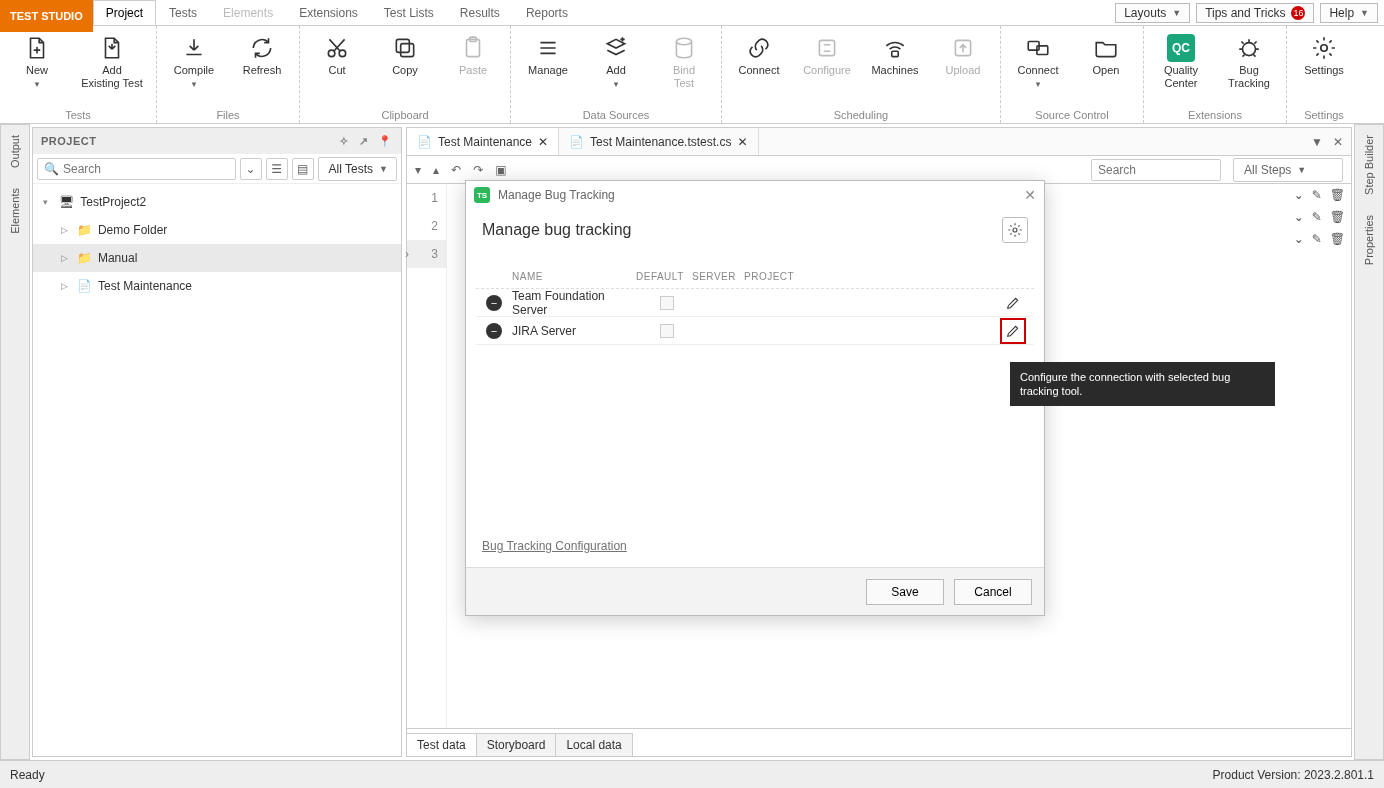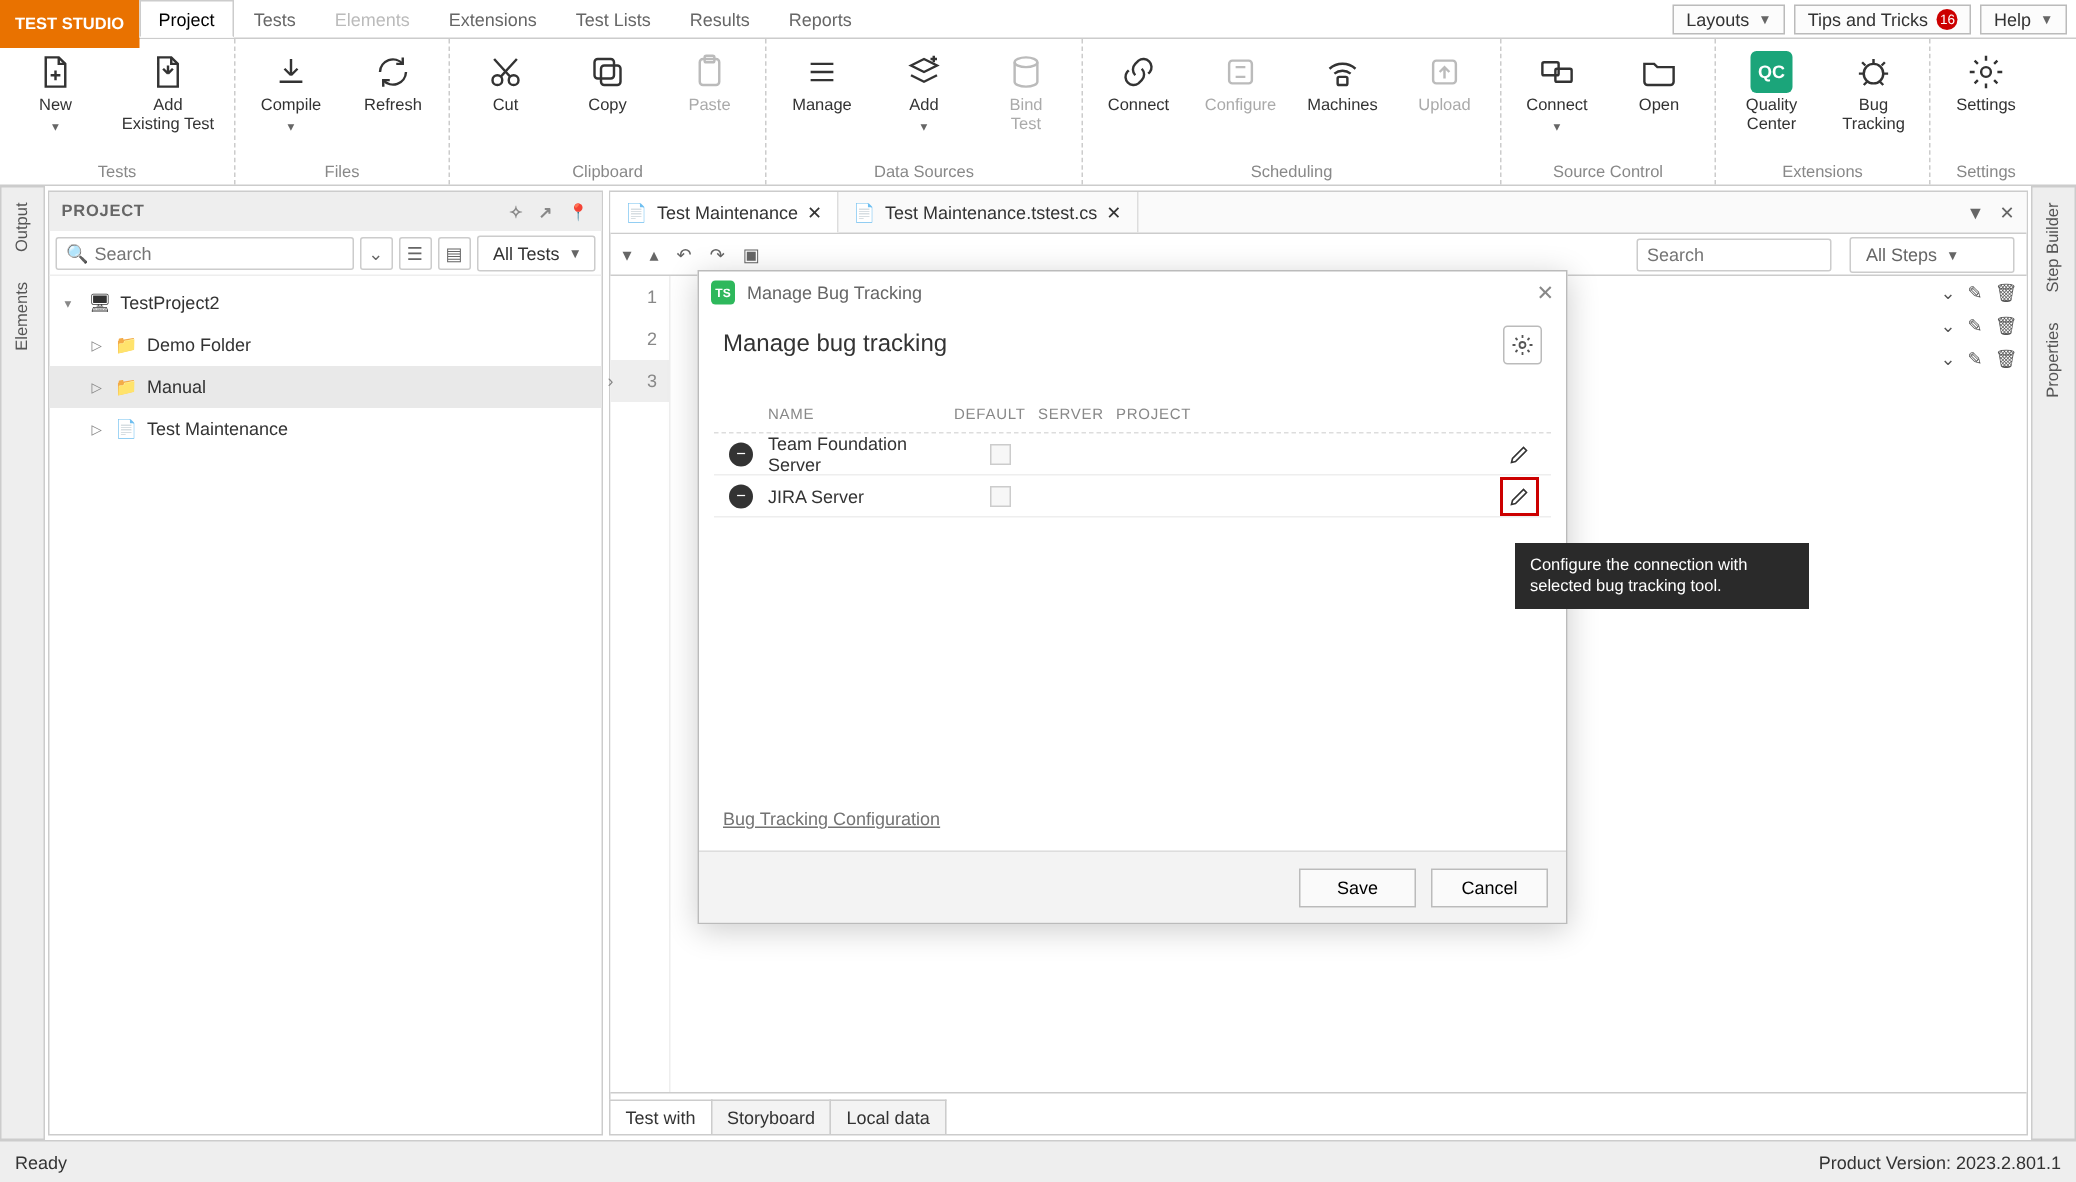--- a/index.html
+++ b/index.html
@@ -66,21 +66,21 @@
 .dlg-th .c1{width:160px; padding-left:36px;} .dlg-th .c2{width:56px;} .dlg-th .c3{width:52px;} .dlg-th .c4{width:60px;}
 .dlg-row{ display:flex; align-items:center; height:28px; border-bottom:1px solid #eee; position:relative;}
 .dlg-row .minus{ width:16px; height:16px; border-radius:50%; background:#333; color:#fff; display:flex; align-items:center; justify-content:center; margin:0 10px; font-size:11px;}
 .dlg-row .chk{ width:14px; height:14px; border:1px solid #ccc; background:#f7f7f7; margin-left:18px;}
 .dlg-row .edit{ position:absolute; right:8px; width:26px; height:26px; border:1px solid transparent; display:flex; align-items:center; justify-content:center; color:#555; cursor:pointer;}
 .dlg-row .edit.hl{ border:2px solid #c00; }
 .dlg-link{ margin:auto 16px 14px 16px; }
 .dlg-link a{ color:#737373; font-size:12px;}
 .dlg-footer{ height:48px; background:#f3f3f3; border-top:1px solid #ddd; display:flex; align-items:center; justify-content:flex-end; gap:10px; padding:0 12px;}
 .dlg-btn{ width:78px; height:26px; border:1px solid #bbb; background:#fafafa; cursor:pointer; font-size:12px;}
-.tooltip{ position:absolute; left:1010px; top:362px; width:196px; background:#2a2a2a; color:#fff; font-size:11px; padding:8px 10px; line-height:14px;}
+.tooltip{ position:absolute; left:1010px; top:362px; width:265px; background:#2a2a2a; color:#fff; font-size:11px; padding:8px 10px; line-height:14px;}
 svg{display:block;}
 .caret-down{ font-size:9px; color:#666;}
 </style>
 </head>
 <body>
 
 <div class="menubar">
   <div class="brand">TEST STUDIO</div>
   <div class="menu-item active">Project</div>
   <div class="menu-item">Tests</div>
@@ -428,21 +428,21 @@
             <span>🗑</span>
           </div>
         <div class="row">
             <span>⌄</span>
             <span>✎</span>
             <span>🗑</span>
           </div>
       </div>
     </div>
     <div class="bottom-tabs">
-      <div class="bottom-tab active">Test with</div>
+      <div class="bottom-tab active">Test data</div>
       <div class="bottom-tab">Storyboard</div>
       <div class="bottom-tab">Local data</div>
     </div>
   </div>
 
   <div class="side-tabs-right">
     <div class="vtab">Step Builder</div>
     <div class="vtab">Properties</div>
   </div>
 </div>

